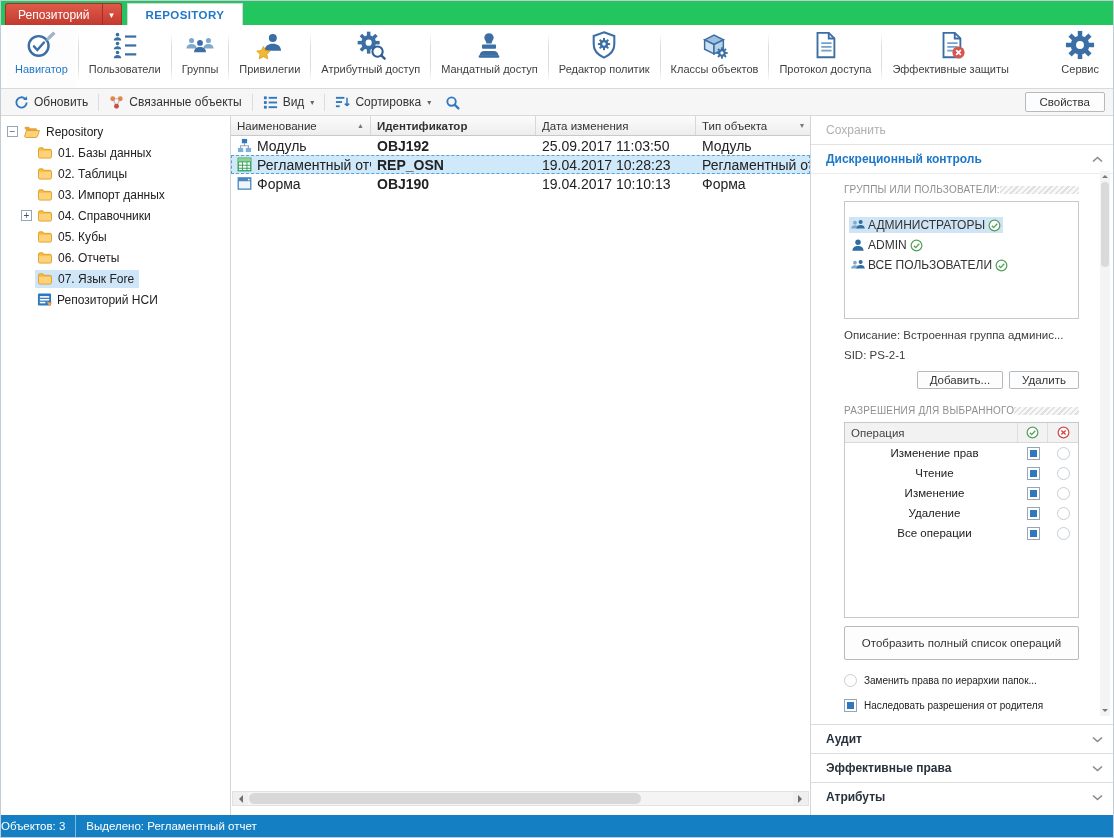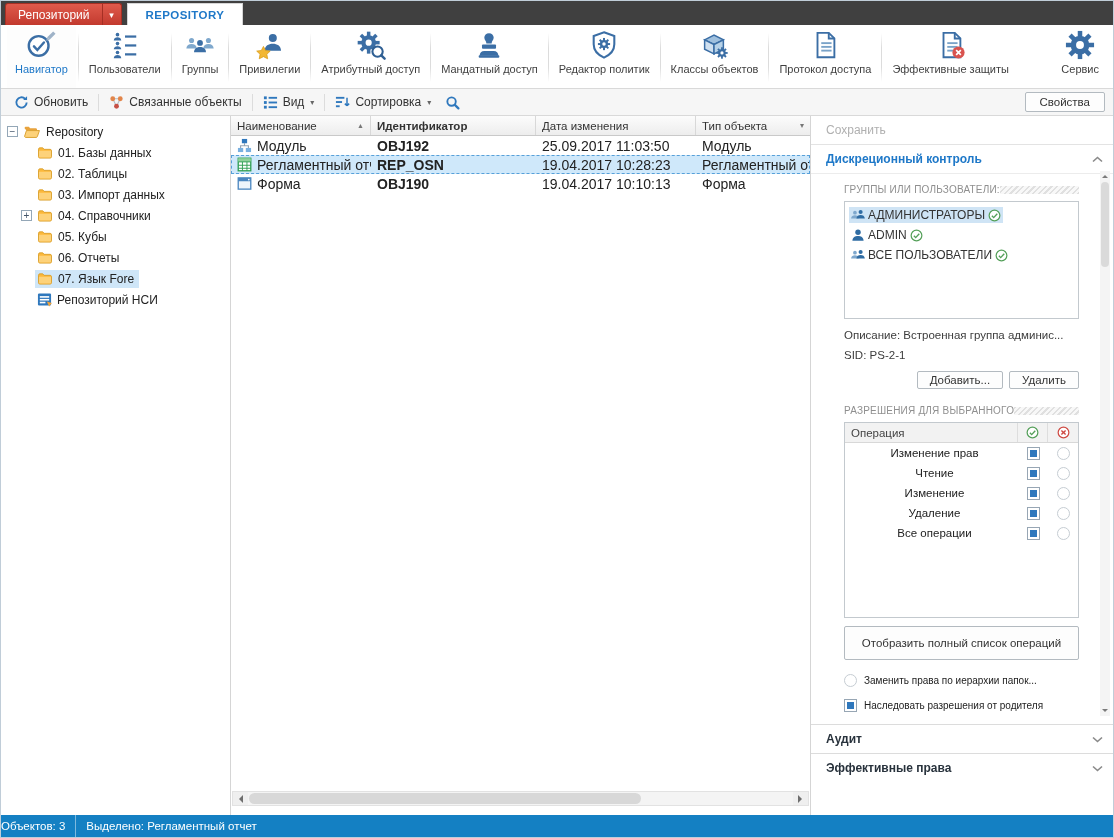--- a/index.html
+++ b/index.html
@@ -1,21 +1,21 @@
 <!DOCTYPE html>
 <html><head>
 <meta charset="utf-8">
 <style>
 *{margin:0;padding:0;box-sizing:border-box;}
 html,body{width:1114px;height:838px;}
 body{font-family:"Liberation Sans",sans-serif;font-size:12px;color:#333;background:#fff;overflow:hidden;}
 .app{position:absolute;inset:0;border:1px solid #c0cdd8;display:flex;flex-direction:column;background:#fff;}
 
 
-.topbar{height:24px;background:#404040;display:flex;align-items:stretch;padding-left:4px;flex:0 0 auto;}
+.topbar{height:24px;background:#22c55e;display:flex;align-items:stretch;padding-left:4px;flex:0 0 auto;}
 .repo-btn{margin-top:2px;display:flex;align-items:center;background:linear-gradient(#e05a4c,#c23a2e);border:1px solid #a52f24;border-bottom:none;border-radius:3px 3px 0 0;color:#fff;cursor:default;}
 .repo-btn .rb-label{padding:0 12px;font-size:12px;}
 .repo-btn .rb-split{width:1px;align-self:stretch;background:#a52f24;}
 .repo-btn .rb-caret{width:18px;text-align:center;font-size:9px;}
 .tab{margin-left:5px;margin-top:2px;background:#fff;border:1px solid #d6d6d6;border-bottom:none;color:#1e78c8;font-weight:bold;font-size:11.5px;letter-spacing:.4px;display:flex;align-items:center;padding:0 18px;}
 
 
 .ribbon{height:64px;background:#fff;border-bottom:1px solid #d9d9d9;display:flex;align-items:stretch;padding:2px 6px 0 6px;flex:0 0 auto;}
 .rib-item{display:flex;flex-direction:column;align-items:center;justify-content:flex-start;padding:3px 8px 0 8px;white-space:nowrap;cursor:default;}
 .rib-item .ric{width:30px;height:30px;flex:0 0 auto;}
@@ -74,21 +74,21 @@
 .save-row{height:29px;display:flex;align-items:center;padding-left:15px;border-bottom:1px solid #e3e3e3;color:#b0b0b0;}
 .acc-header{height:29px;display:flex;align-items:center;padding:0 10px 0 15px;font-weight:bold;cursor:default;}
 .acc-header .chev{margin-left:auto;display:flex;}
 .sec-open .acc-header{color:#1e78c8;border-bottom:1px solid #ececec;}
 .sec-closed .acc-header{color:#28323c;border-top:1px solid #dcdcdc;}
 .sec-closed:last-child .acc-header{border-bottom:1px solid #dcdcdc;}
 .acc-body{padding:8px 34px 12px 33px;}
 .lab-row{display:flex;align-items:center;margin:2px 0 6px 0;}
 .lab-row .lab{font-size:10px;color:#8f8f8f;white-space:nowrap;letter-spacing:.2px;}
 .stripes{flex:1;height:8px;background:repeating-linear-gradient(135deg,#e0e0e0 0 1.5px,#f8f8f8 1.5px 4px);}
-.listbox{height:118px;border:1px solid #c3c9ce;background:#fff;padding:3px 2px;}
+.listbox{height:118px;border:1px solid #c3c9ce;background:#fff;padding:13px 2px;}
 .principal{height:20px;display:flex;align-items:center;padding:0 2px;}
 .pbox{display:inline-flex;align-items:center;gap:3px;padding:1px 2px;}
 .principal.selected .pbox{background:#cfe4f5;}
 .pi{width:14px;height:14px;flex:0 0 auto;}
 .okc{width:13px;height:13px;flex:0 0 auto;}
 .meta{margin-top:10px;font-size:11.5px;color:#3c3c3c;white-space:nowrap;overflow:hidden;}
 .meta.sid{margin-top:8px;}
 .btn-row{display:flex;justify-content:flex-end;gap:6px;margin-top:10px;}
 .permbox{height:196px;border:1px solid #c3c9ce;background:#fff;margin-top:6px;display:flex;flex-direction:column;}
 .phead{display:flex;height:20px;background:#f2f2f2;border-bottom:1px solid #d8d8d8;font-size:11.5px;color:#444;flex:0 0 auto;}
@@ -632,20 +632,30 @@
       <div class="sec-closed">
         <div class="acc-header">
           <span>Эффективные права</span>
           <span class="chev">
             <svg width="11" height="7" viewBox="0 0 11 7">
                 <polyline points="1,1.5 5.5,5.5 10,1.5" stroke="#8a8a8a" stroke-width="1.6" fill="none"></polyline>
               </svg>
           </span>
         </div>
       </div>
+      <div class="sec-closed">
+        <div class="acc-header">
+          <span>Атрибуты</span>
+          <span class="chev">
+            <svg width="11" height="7" viewBox="0 0 11 7">
+                <polyline points="1,1.5 5.5,5.5 10,1.5" stroke="#8a8a8a" stroke-width="1.6" fill="none"></polyline>
+              </svg>
+          </span>
+        </div>
+      </div>
 
       <div class="vscroll">
         <div class="vs-btn">
             <span class="tri-u"></span>
           </div>
         <div class="vs-thumb"></div>
         <div class="vs-btn vs-down">
             <span class="tri-d"></span>
           </div>
       </div>

